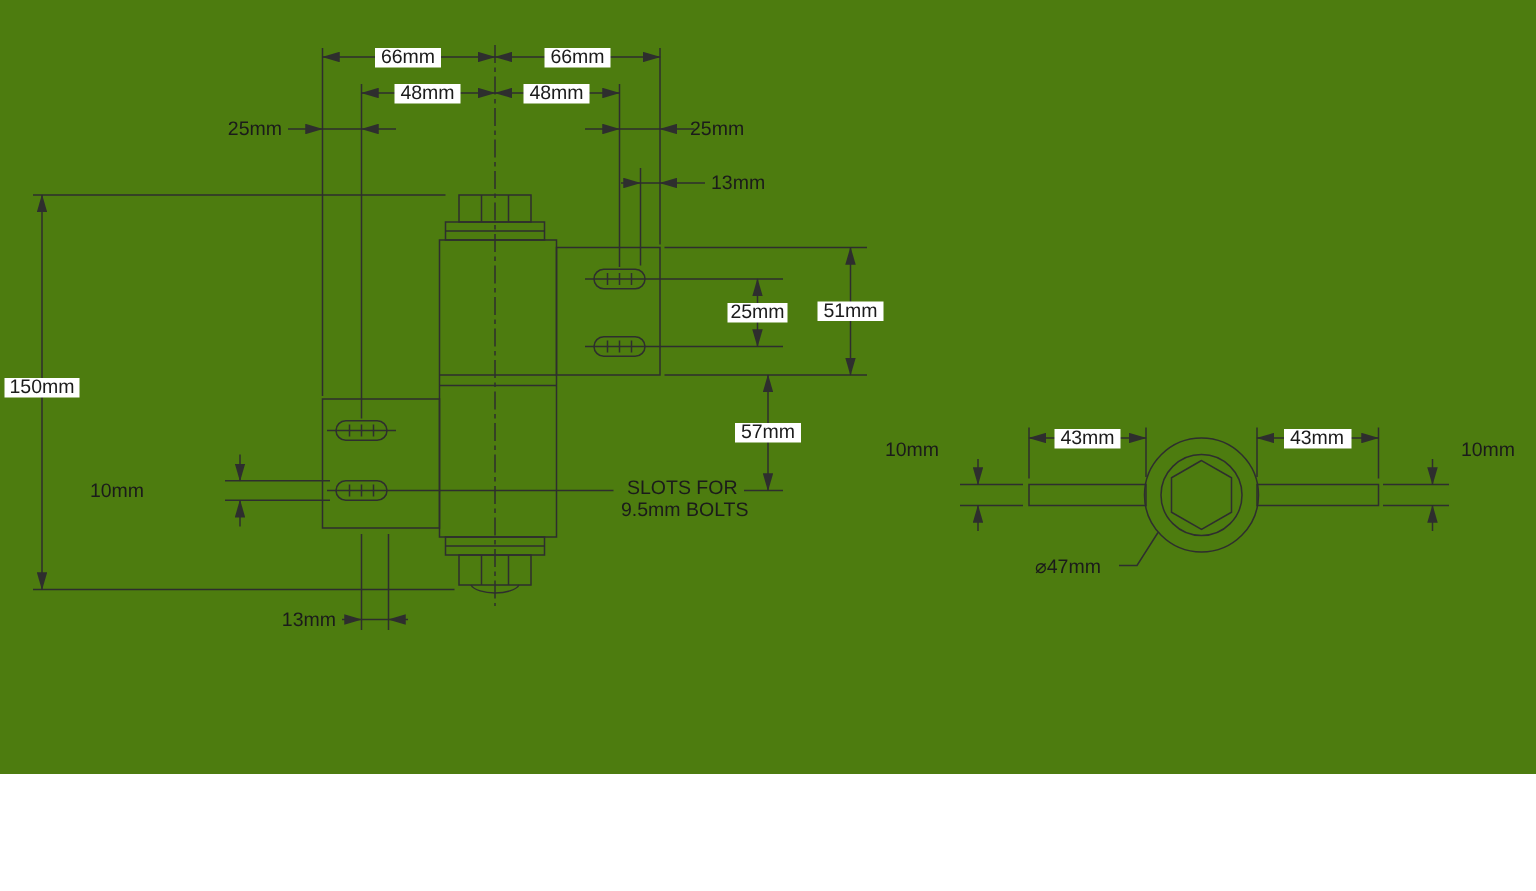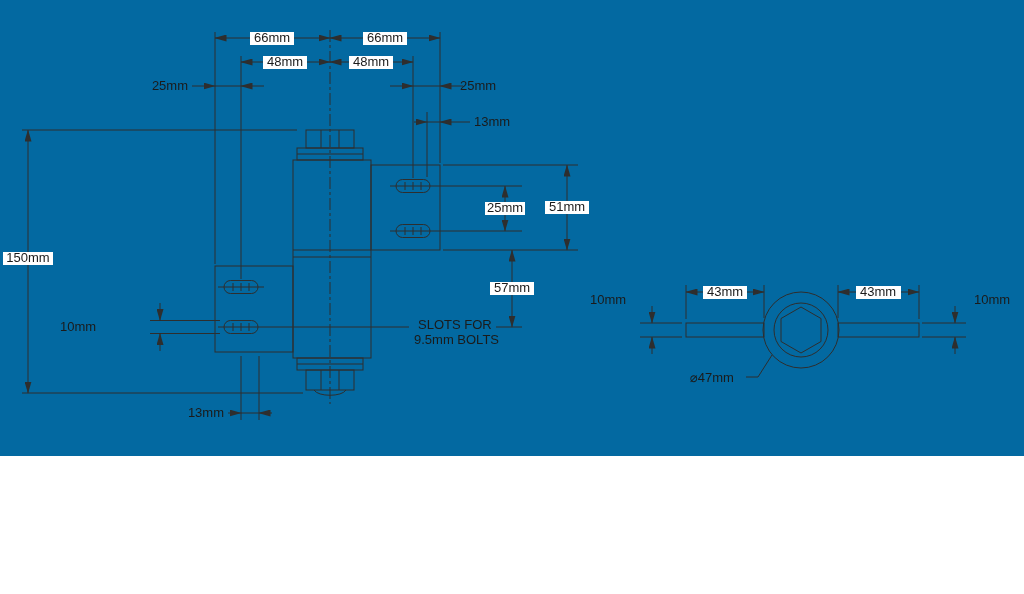--- a/index.html
+++ b/index.html
@@ -1,16 +1,16 @@
 <!DOCTYPE html>
 <html><head>
 <meta charset="utf-8">
 <style>
   html,body{margin:0;padding:0;background:#fff;}
-  .canvas{position:relative;width:1024px;height:456px;background:#0369a1;overflow:hidden;}
+  .canvas{position:relative;width:1024px;height:516px;background:#4d7c0f;overflow:hidden;}
   svg line, svg path, svg rect, svg circle, svg polygon, svg polyline, svg use{stroke:#2e2e2e;stroke-width:1;fill:none;}
   svg rect.bg{fill:#ffffff;stroke:none;}
   svg text{font-family:"Liberation Sans","DejaVu Sans",sans-serif;font-size:13px;fill:#1b1b1b;stroke:none;}
   .dashdot{stroke-dasharray:12 3 3 3;}
   .mid{text-anchor:middle;}
   .end{text-anchor:end;}
 </style>
 </head>
 <body>
 

